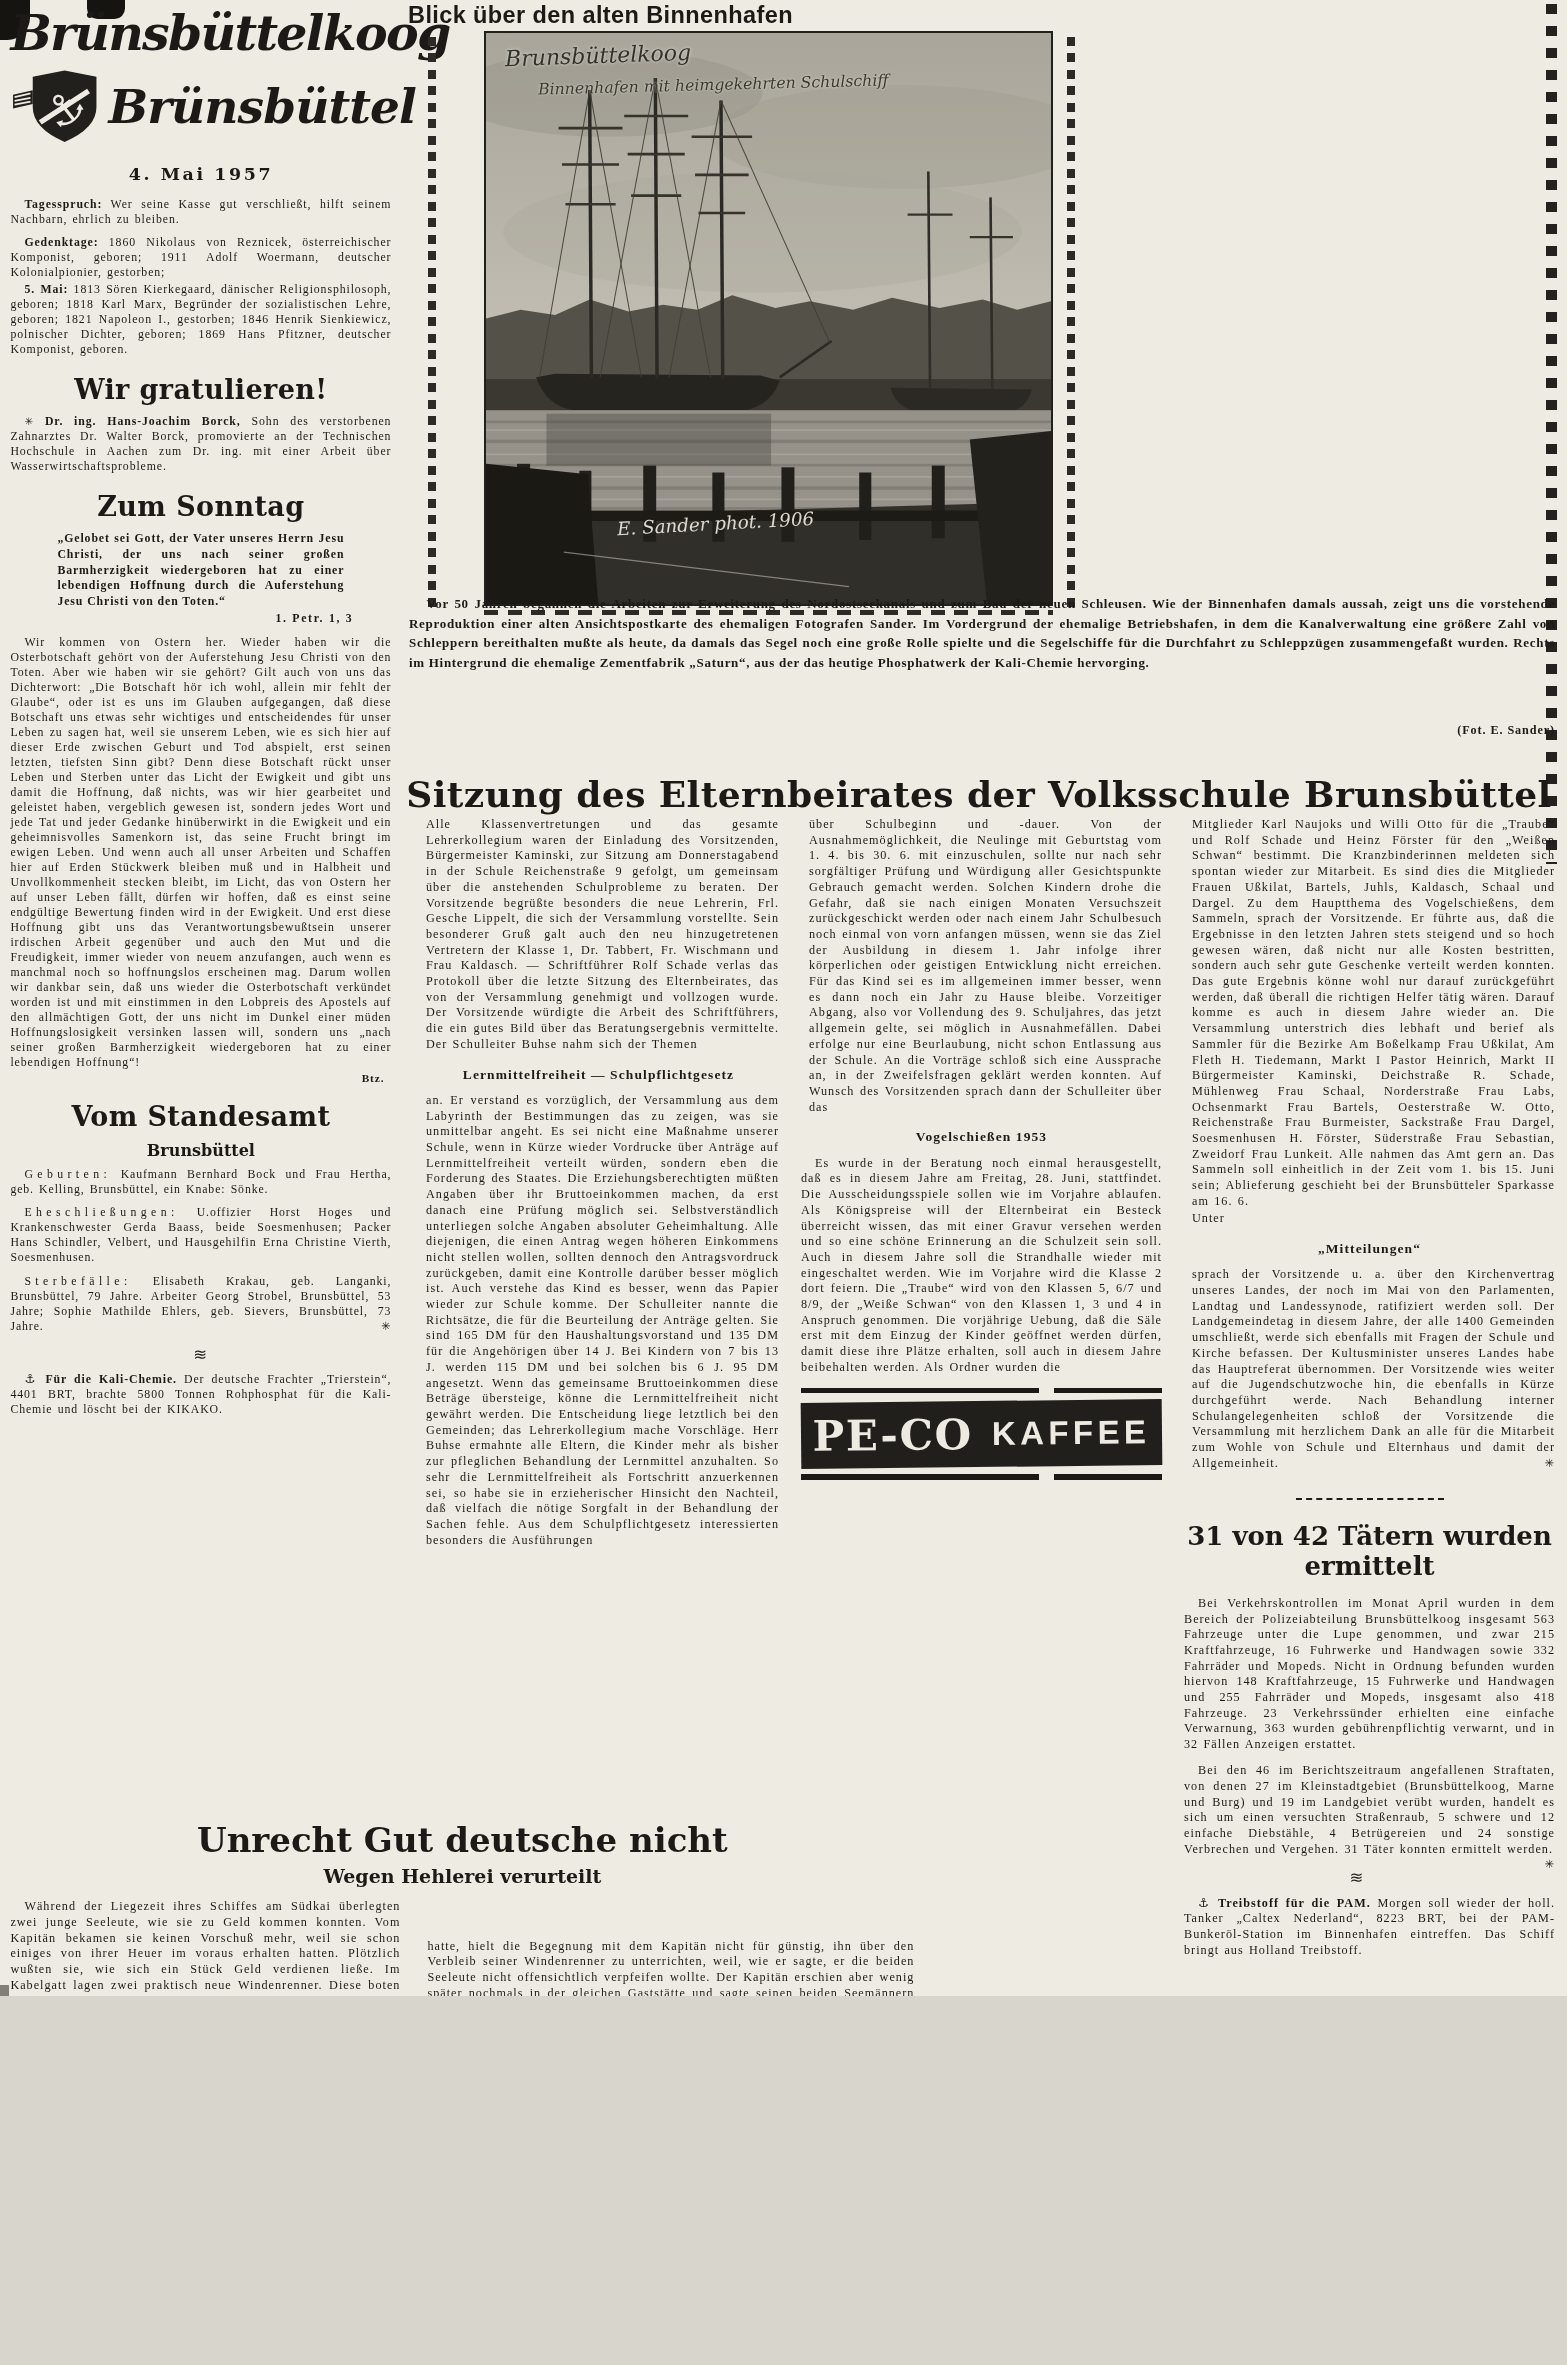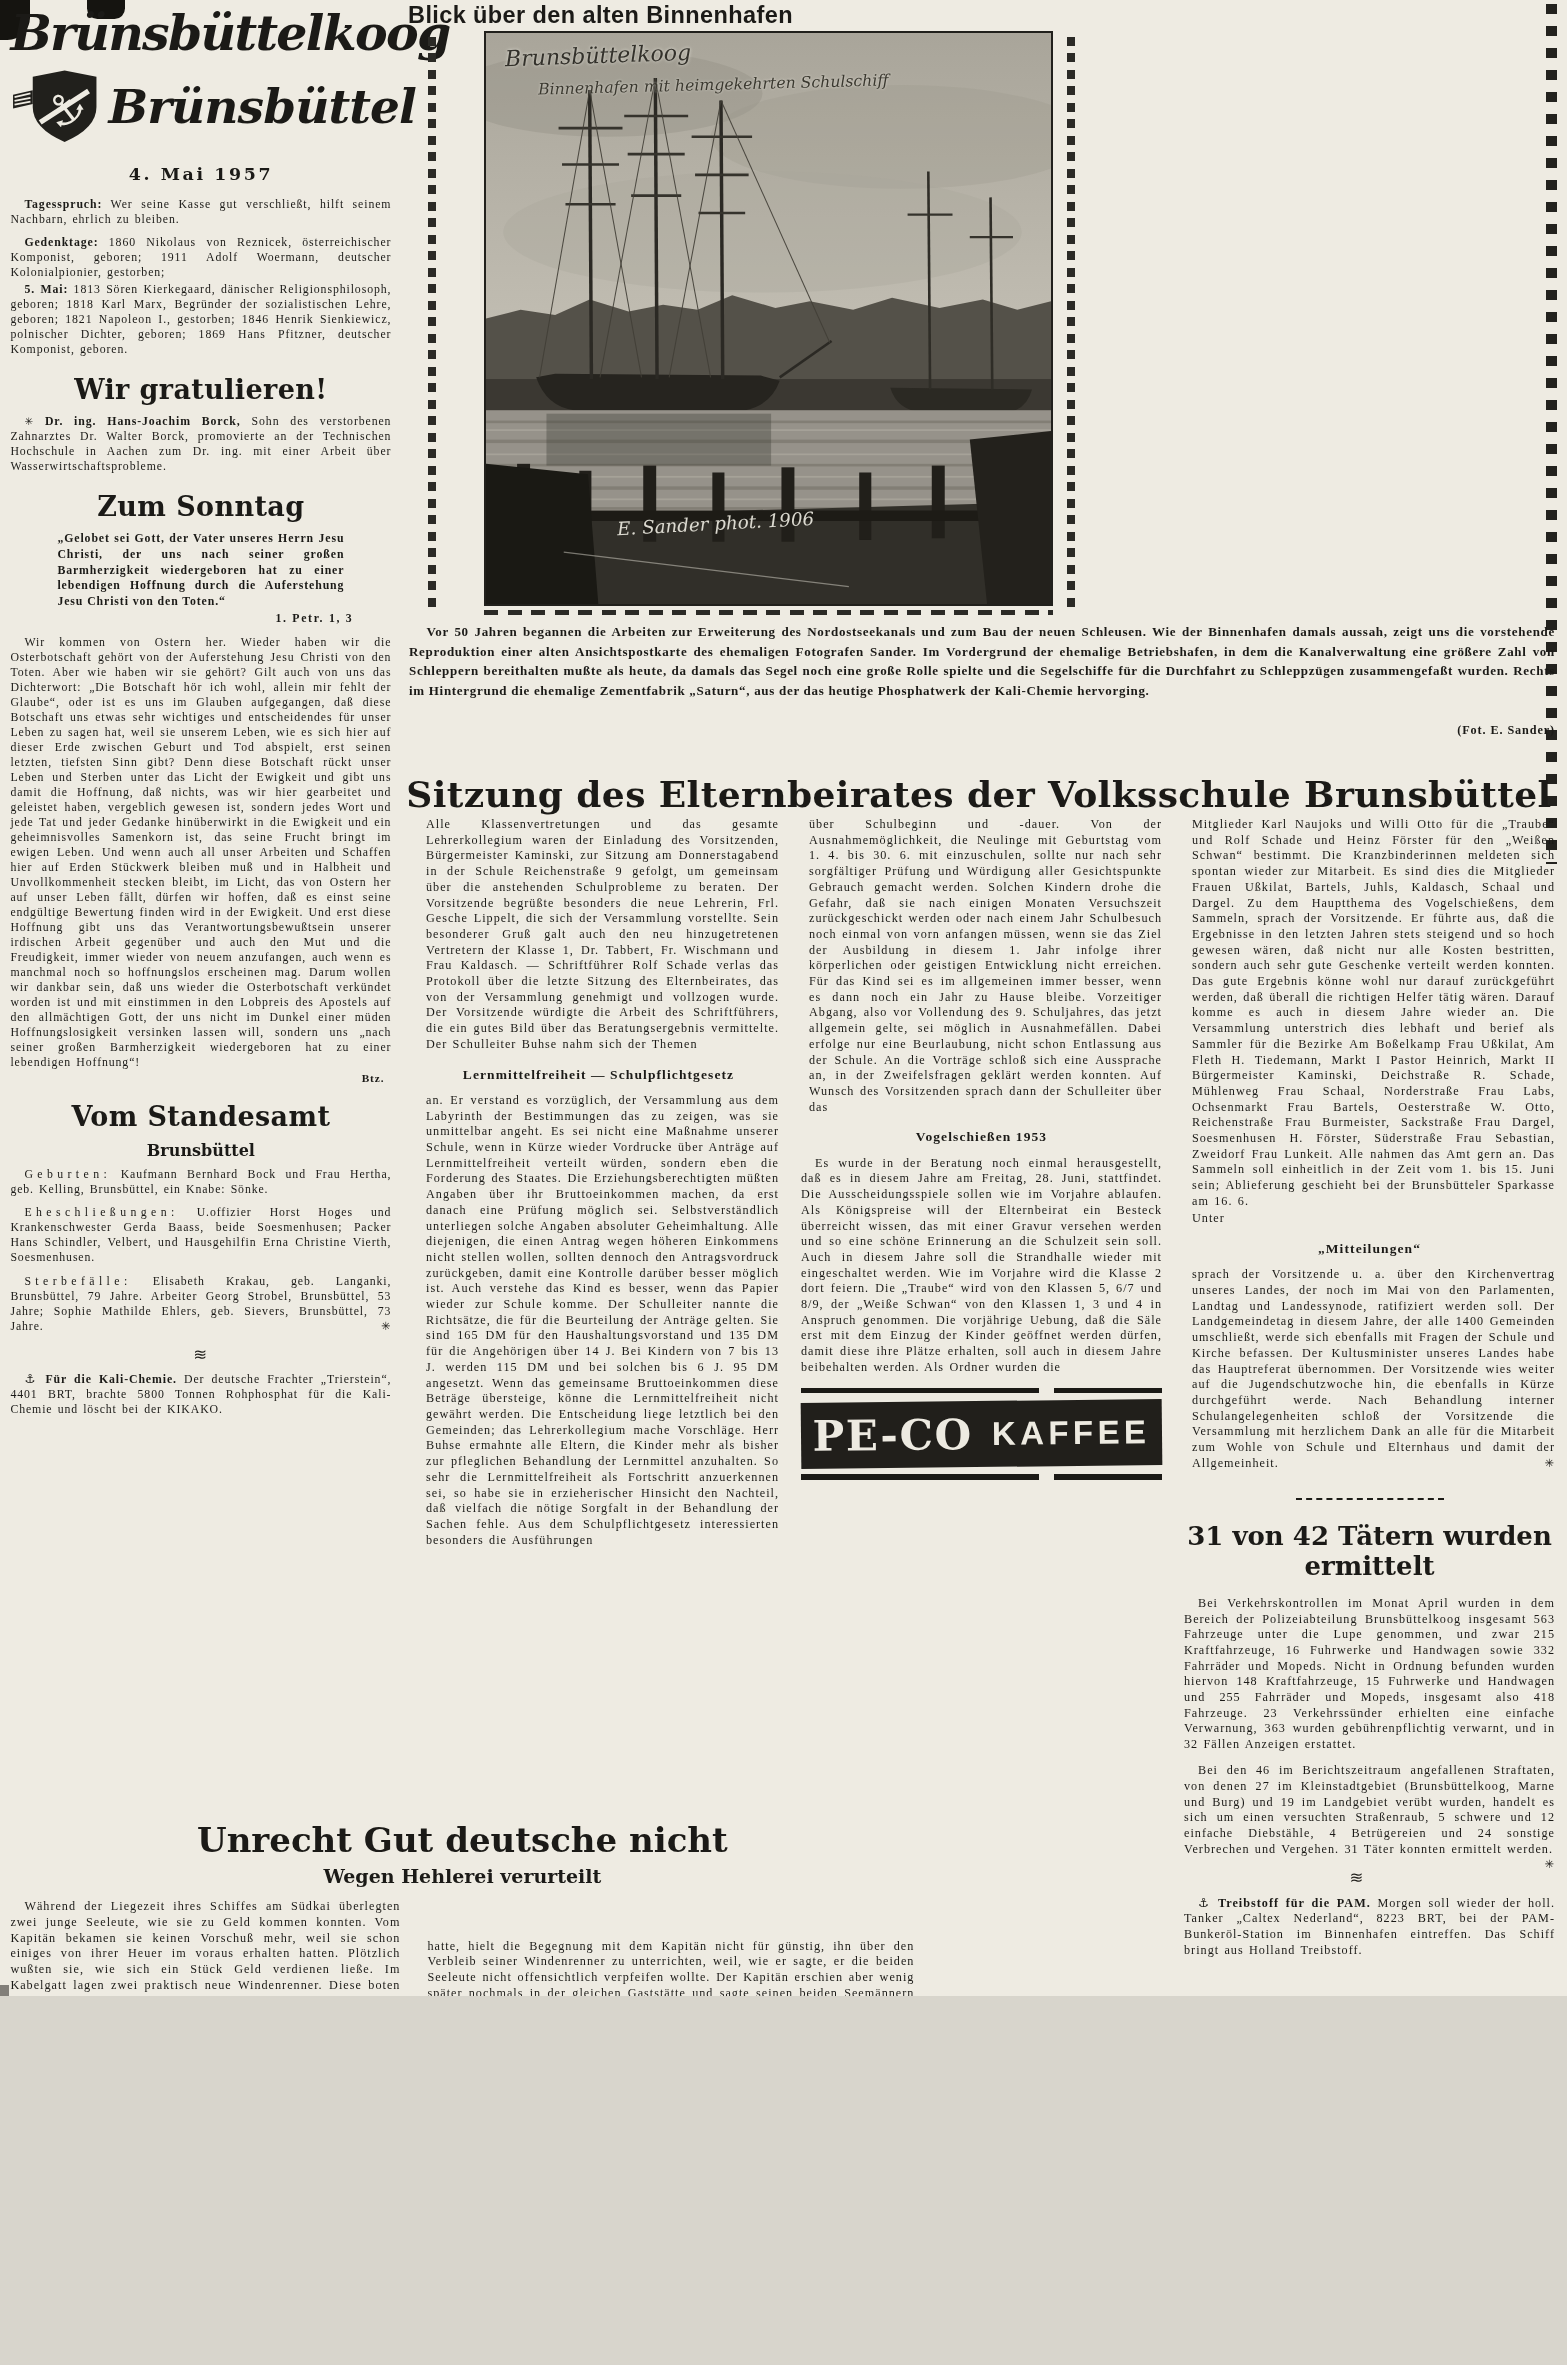--- a/index.html
+++ b/index.html
@@ -49,21 +49,21 @@
             background:repeating-linear-gradient(180deg,#23221e 0 10.4px,transparent 10.4px 22px);}
   .orn-h{position:absolute;left:484px;top:610px;width:569px;height:5.2px;
          background:repeating-linear-gradient(90deg,#2b2a26 0 14px,transparent 14px 23.5px);}
   .photo{position:absolute;left:484px;top:31px;width:569px;height:575px;border:2.6px solid #21201c;
          background:#b3afa5;box-sizing:border-box;}
   .photo svg{display:block;width:100%;height:100%;}
   .hw{position:absolute;font-family:"DejaVu Serif", serif;font-style:italic;}
   .hw1{left:19px;top:10.4px;font-size:22px;color:#33312b;text-shadow:0 0 3.5px rgba(240,238,230,.9);transform:rotate(-2deg);}
   .hw2{left:52px;top:42px;font-size:15.7px;color:#3a382f;text-shadow:0 0 2.6px rgba(240,238,230,.8);transform:rotate(-1.5deg);}
   .hw3{left:131px;bottom:70px;font-size:18.3px;color:#efede3;opacity:.9;transform:rotate(-3deg);}
-  .caption{position:absolute;left:409px;top:622px;width:1146px;font-weight:bold;font-size:13px;
+  .caption{position:absolute;left:409px;top:594px;width:1146px;font-weight:bold;font-size:13px;
            line-height:19.6px;letter-spacing:0.7px;text-align:justify;text-indent:17.4px;}
   .credit{position:absolute;left:409px;top:723px;width:1146px;text-align:right;font-weight:bold;
           font-size:12.2px;letter-spacing:0.9px;}
 
   
   .art-head{position:absolute;left:402px;top:749px;width:1154px;text-align:center;
             font-family:"DejaVu Serif", serif;font-weight:bold;font-size:36px;letter-spacing:0.4px;}
   .acol{position:absolute;top:817px;}
   .acol .b{font-size:12.2px;line-height:15.7px;letter-spacing:1px;}
   #acol1{left:418px;width:361px;}

